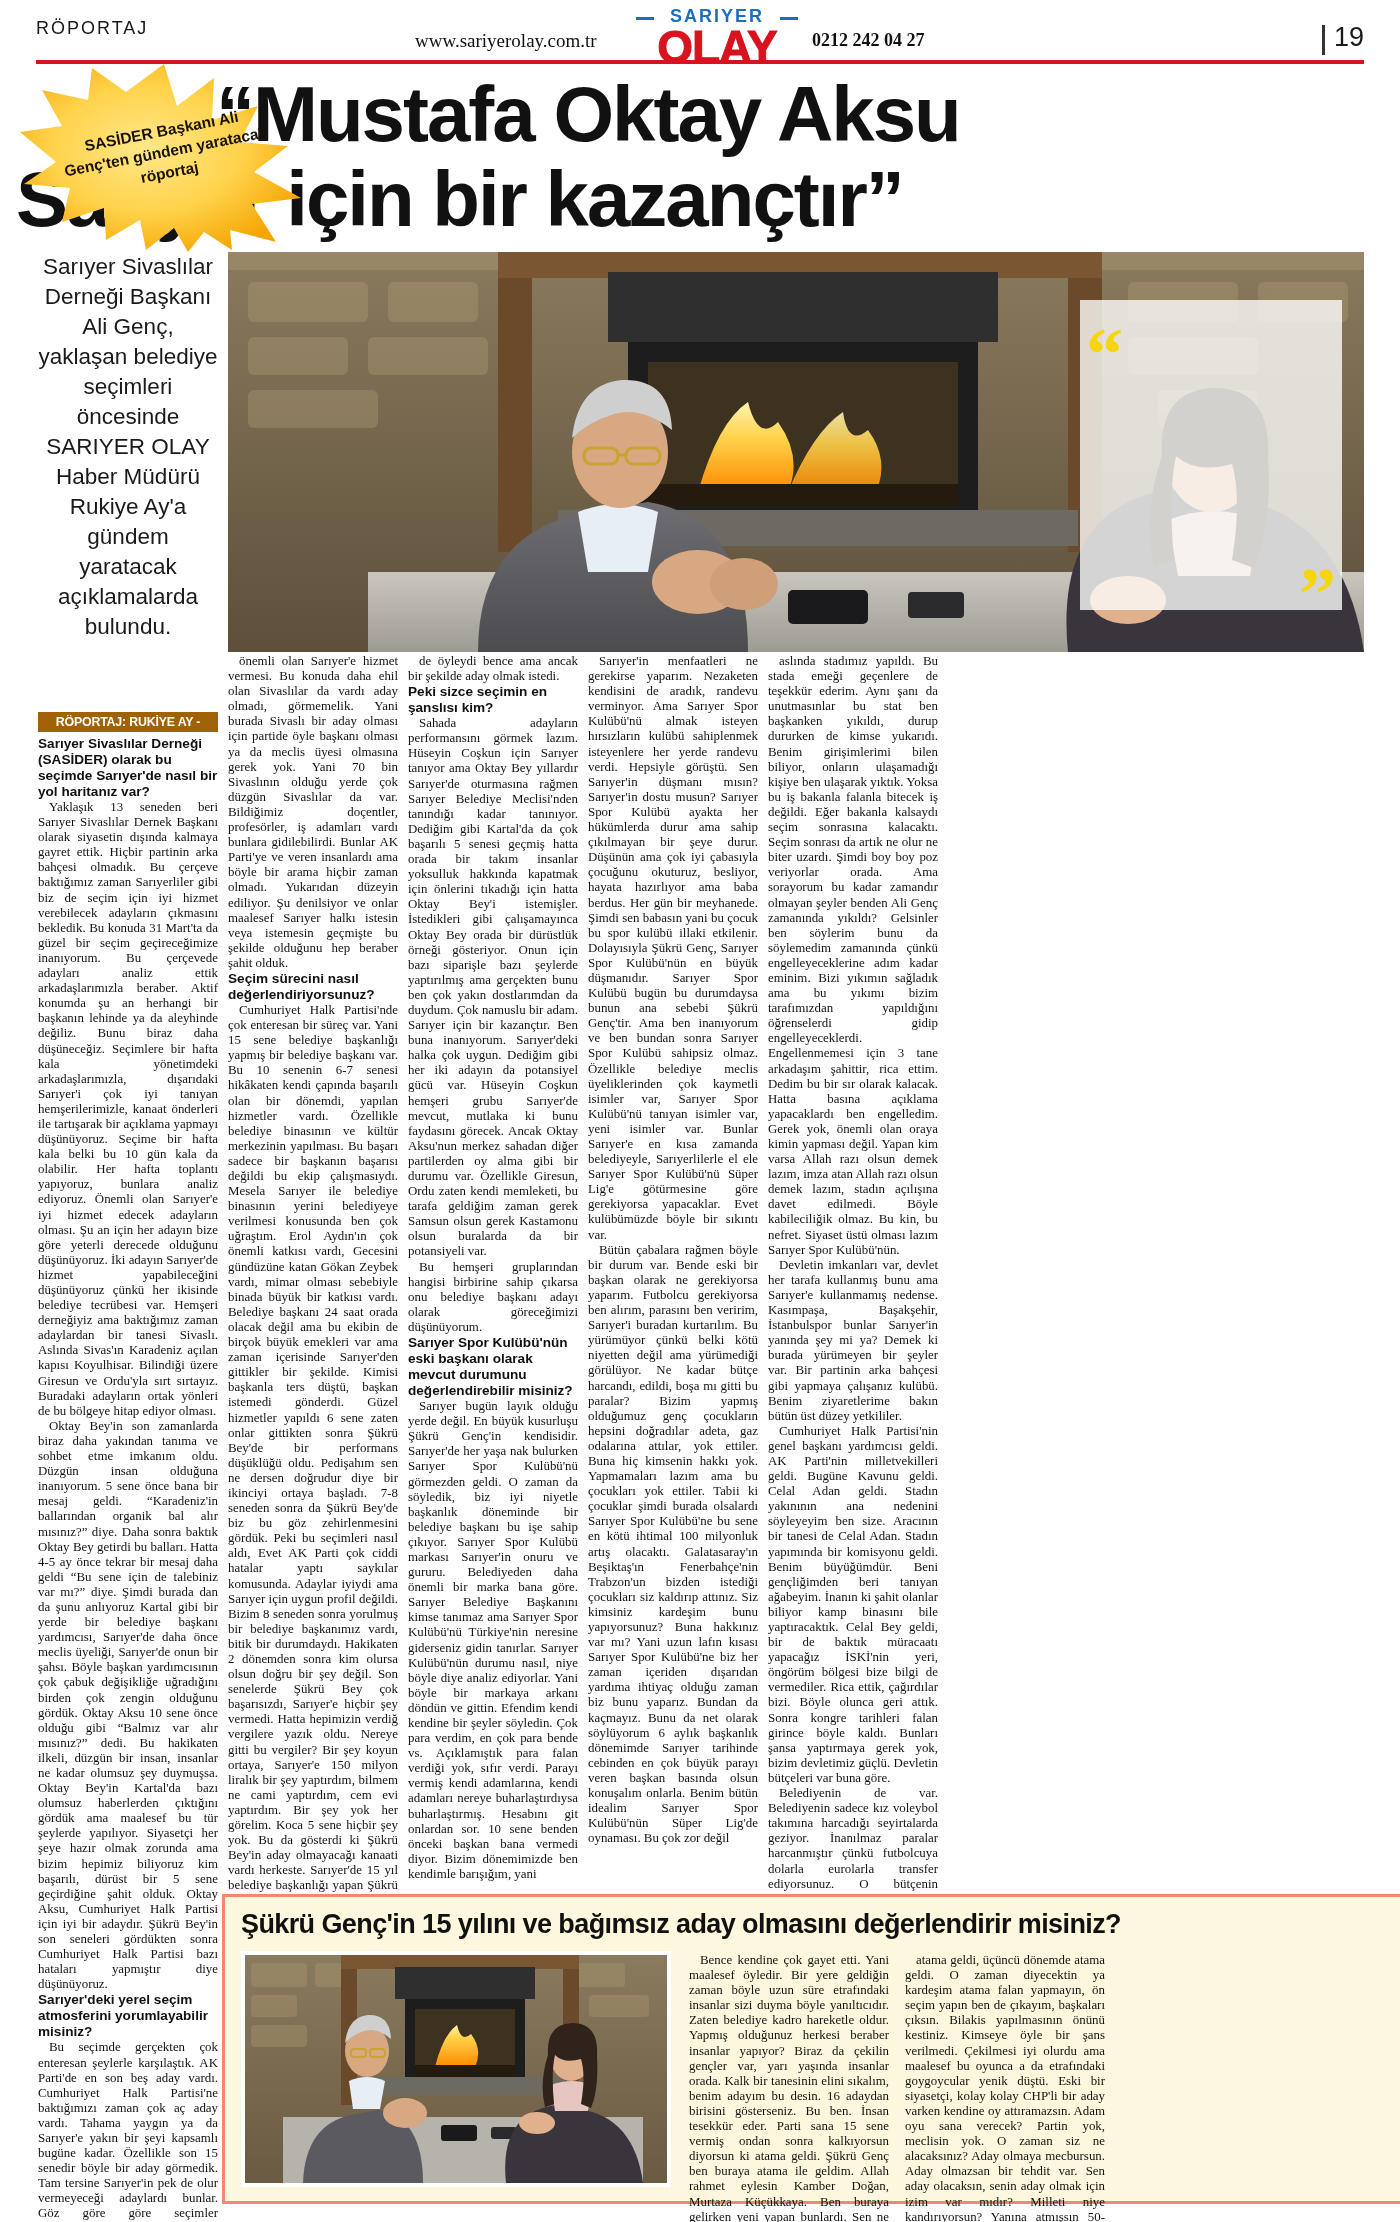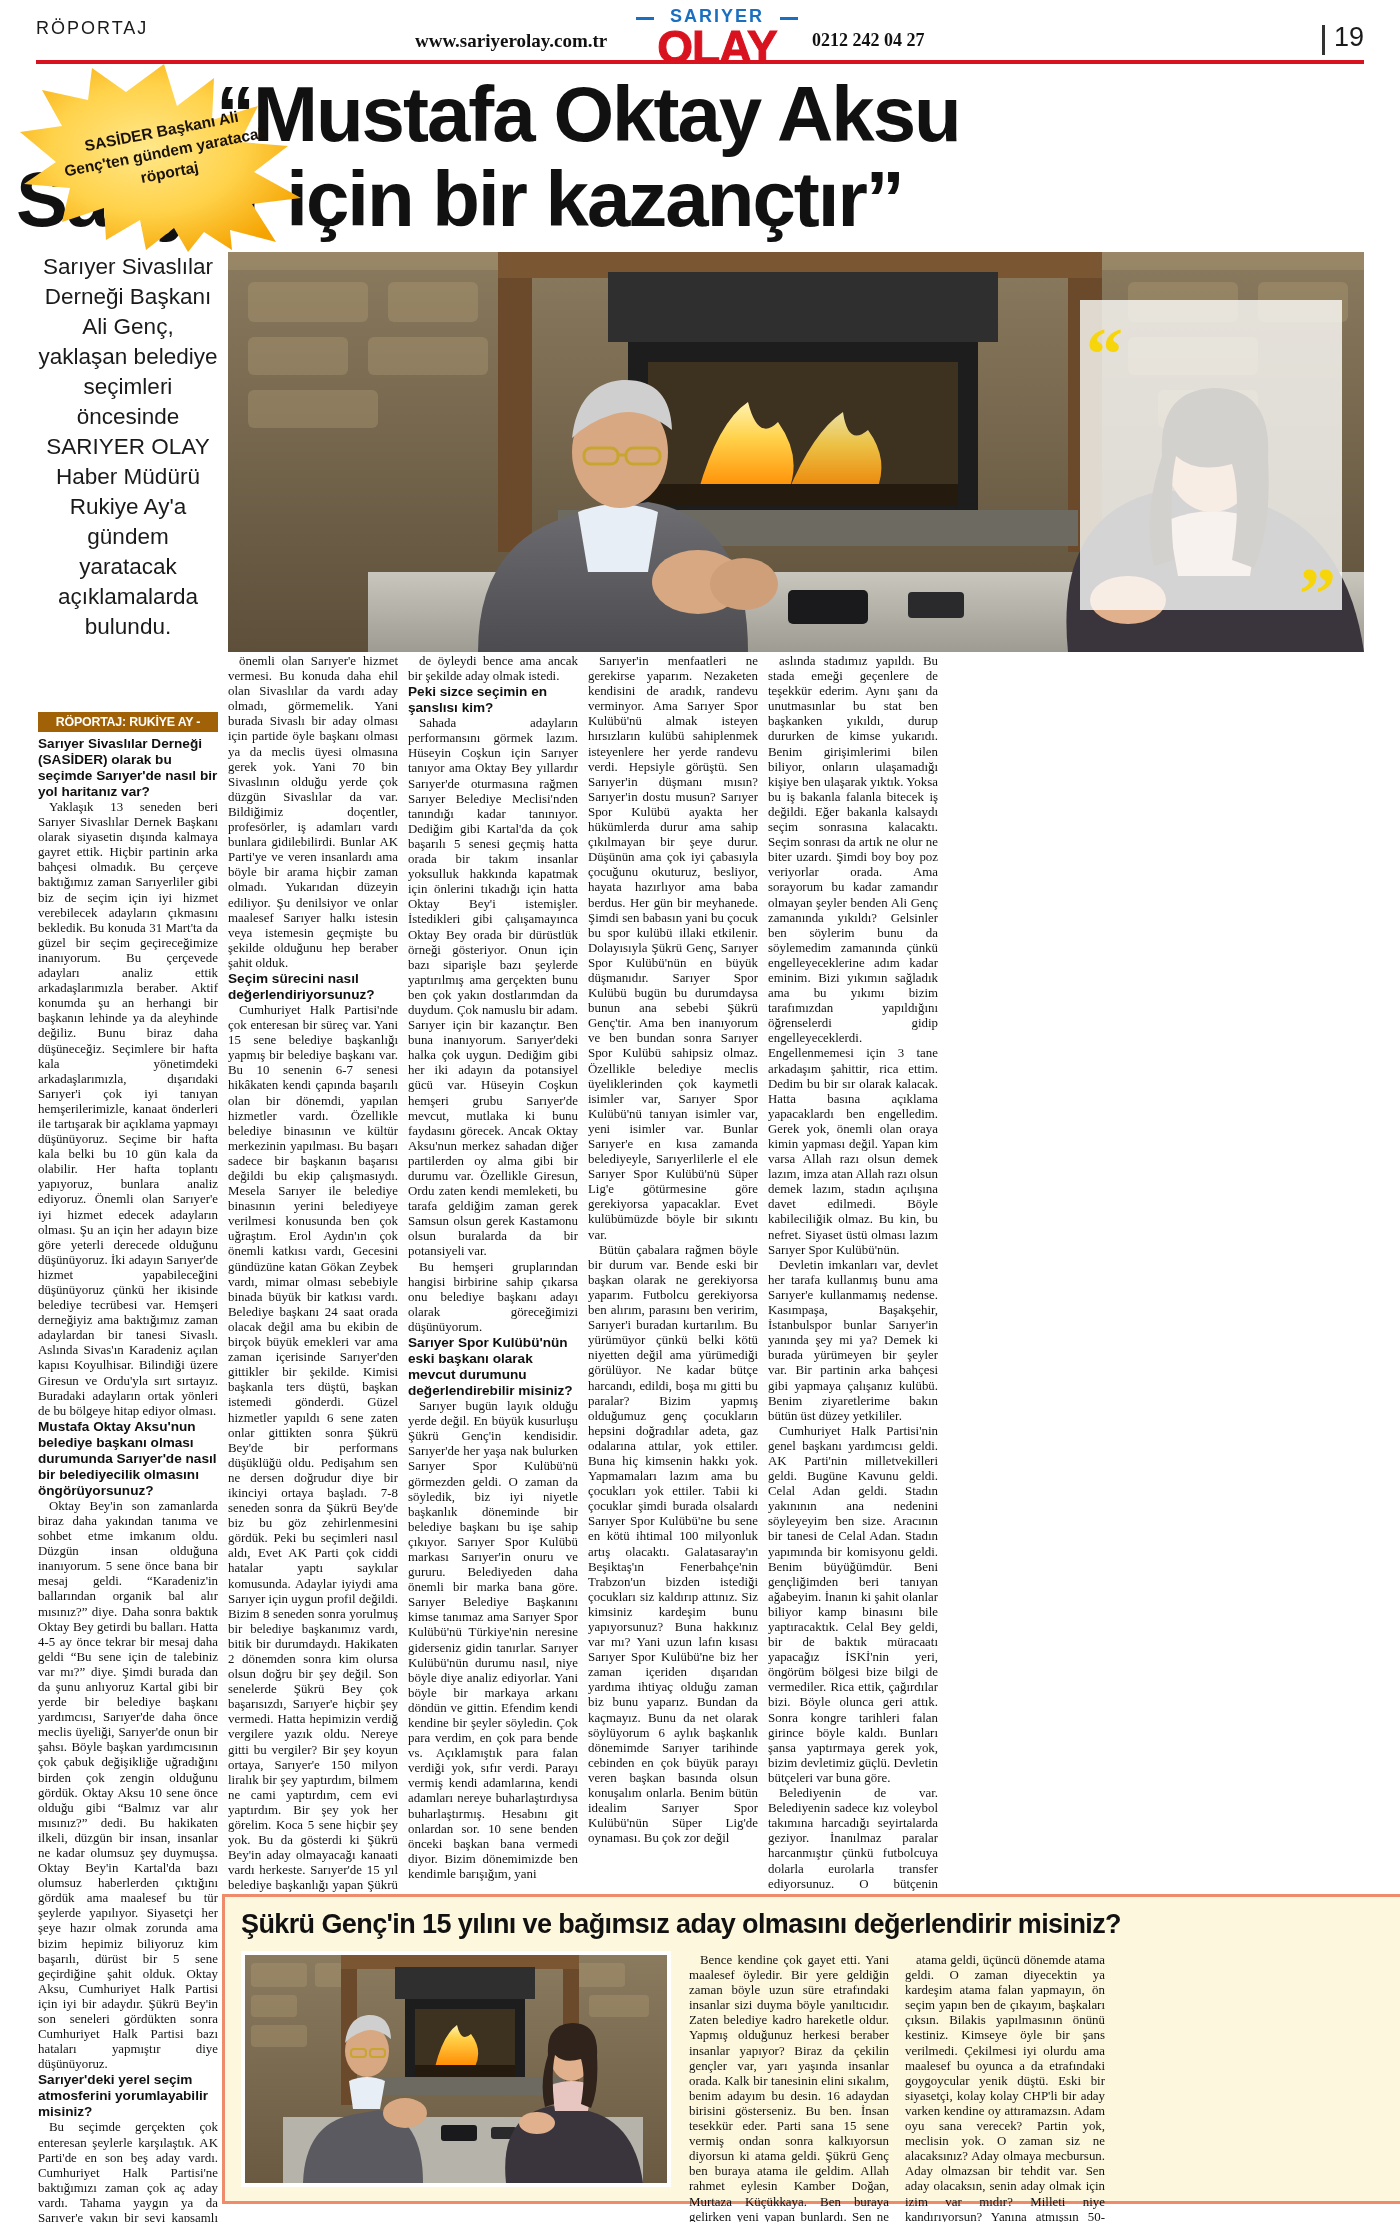--- a/index.html
+++ b/index.html
@@ -19,21 +19,21 @@
   }
   .mh-section {
     position:absolute; left:36px; top:18px;
     font-family:"Liberation Sans", sans-serif;
     font-size:18px; letter-spacing:2px; color:#1a1a1a;
     font-weight:400;
   }
   .mh-url {
     position:absolute; left:415px; top:30px;
     font-family:"Liberation Serif", serif;
-    font-size:19px; font-weight:700; color:#111;
+    font-size:19px; font-weight:400; color:#111;
   }
   .mh-logo {
     position:absolute; left:632px; top:6px; width:170px; text-align:center;
   }
   .mh-logo-top {
     font-family:"Liberation Sans", sans-serif;
     font-size:18px; font-weight:700; color:#1b6fc0;
     letter-spacing:2px; line-height:20px;
     position:relative;
   }
@@ -298,21 +298,20 @@
 </div>
 
 <div class="quotebox">
   <span class="qmark open">“</span>
   <span class="qmark close">”</span>
 </div>
 
 <div class="col c1">
     <p class="sub first">Sarıyer Sivaslılar Derneği (SASİDER) olarak bu seçimde Sarıyer'de nasıl bir yol haritanız var?</p>
     <p>Yaklaşık 13 seneden beri Sarıyer Sivaslılar Dernek Başkanı olarak siyasetin dışında kalmaya gayret ettik. Hiçbir partinin arka bahçesi olmadık. Bu çerçeve baktığımız zaman Sarıyerliler gibi biz de seçim için iyi hizmet verebilecek adayların çıkmasını bekledik. Bu konuda 31 Mart'ta da güzel bir seçim geçireceğimize inanıyorum. Bu çerçevede adayları analiz ettik arkadaşlarımızla beraber. Aktif konumda şu an herhangi bir başkanın lehinde ya da aleyhinde değiliz. Bunu biraz daha düşüneceğiz. Seçimlere bir hafta kala yönetimdeki arkadaşlarımızla, dışarıdaki Sarıyer'i çok iyi tanıyan hemşerilerimizle, kanaat önderleri ile tartışarak bir açıklama yapmayı düşünüyoruz. Seçime bir hafta kala belki bu 10 gün kala da olabilir. Her hafta toplantı yapıyoruz, bunlara analiz ediyoruz. Önemli olan Sarıyer'e iyi hizmet edecek adayların olması. Şu an için her adayın bize göre yeterli derecede olduğunu düşünüyoruz. İki adayın Sarıyer'de hizmet yapabileceğini düşünüyoruz çünkü her ikisinde belediye tecrübesi var. Hemşeri derneğiyiz ama baktığımız zaman adaylardan bir tanesi Sivaslı. Aslında Sivas'ın Karadeniz açılan kapısı Koyulhisar. Bilindiği üzere Giresun ve Ordu'yla sırt sırtayız. Buradaki adayların ortak yönleri de bu bölgeye hitap ediyor olması.</p>
-    <p class="sub">Mustafa Oktay Aksu'nun belediye başkanı olması durumunda Sarıyer'de nasıl bir belediyecilik olmasını öngörüyorsunuz?</p>
     <p>Oktay Bey'in son zamanlarda biraz daha yakından tanıma ve sohbet etme imkanım oldu. Düzgün insan olduğuna inanıyorum. 5 sene önce bana bir mesaj geldi. “Karadeniz'in ballarından organik bal alır mısınız?” diye. Daha sonra baktık Oktay Bey getirdi bu balları. Hatta 4-5 ay önce tekrar bir mesaj daha geldi “Bu sene için de talebiniz var mı?” diye. Şimdi burada dan da şunu anlıyoruz Kartal gibi bir yerde bir belediye başkanı yardımcısı, Sarıyer'de daha önce meclis üyeliği, Sarıyer'de onun bir şahsı. Böyle başkan yardımcısının çok çabuk değişikliğe uğradığını birden çok zengin olduğunu gördük. Oktay Aksu 10 sene önce olduğu gibi “Balmız var alır mısınız?” dedi. Bu hakikaten ilkeli, düzgün bir insan, insanlar ne kadar olumsuz şey duymuşsa. Oktay Bey'in Kartal'da bazı olumsuz haberlerden çıktığını gördük ama maalesef bu tür şeylerde yapılıyor. Siyasetçi her şeye hazır olmak zorunda ama bizim hepimiz biliyoruz kim başarılı, dürüst bir 5 sene geçirdiğine şahit olduk. Oktay Aksu, Cumhuriyet Halk Partisi için iyi bir adaydır. Şükrü Bey'in son seneleri gördükten sonra Cumhuriyet Halk Partisi bazı hataları yapmıştır diye düşünüyoruz.</p>
     <p class="sub">Sarıyer'deki yerel seçim atmosferini yorumlayabilir misiniz?</p>
     <p>Bu seçimde gerçekten çok enteresan şeylerle karşılaştık. AK Parti'de en son beş aday vardı. Cumhuriyet Halk Partisi'ne baktığımızı zaman çok aç aday vardı. Tahama yaygın ya da Sarıyer'e yakın bir şeyi kapsamlı bugüne kadar. Özellikle son 15 senedir böyle bir aday görmedik. Tam tersine Sarıyer'in pek de olur vermeyeceği adaylardı bunlar. Göz göre göre seçimler kaybedildi. Ama şimdi burada Hüseyin Coşkun'un üç dönem meclis üyesi olması ve o da temiz bir arkadaş. O da bir şaibeye falan bulaşmış değil kendi çerçevesinde başarılı çalışmalar yapmış gözüken bir insandır. Bunun için 13 seneden beri söylediğim bir şey var Sivaslı olması çok önemli. Yani her Sivaslıya oy vereceğiz diye bir şey söz konusu değil, her zaman belirttim. Bu konuda her zaman bu şekilde bakacağız. Önemli olan Sivaslı olması değil</p>
   </div>
 <div class="col c2">
     <p>önemli olan Sarıyer'e hizmet vermesi. Bu konuda daha ehil olan Sivaslılar da vardı aday olmadı, görmemelik. Yani burada Sivaslı bir aday olması için partide öyle başkanı olması ya da meclis üyesi olmasına gerek yok. Yani 70 bin Sivaslının olduğu yerde çok düzgün Sivaslılar da var. Bildiğimiz doçentler, profesörler, iş adamları vardı bunlara gidilebilirdi. Bunlar AK Parti'ye ve veren insanlardı ama böyle bir arama hiçbir zaman olmadı. Yukarıdan düzeyin ediliyor. Şu denilsiyor ve onlar maalesef Sarıyer halkı istesin veya istemesin geçmişte bu şekilde olduğunu hep beraber şahit olduk.</p>
     <p class="sub">Seçim sürecini nasıl değerlendiriyorsunuz?</p>
     <p>Cumhuriyet Halk Partisi'nde çok enteresan bir süreç var. Yani 15 sene belediye başkanlığı yapmış bir belediye başkanı var. Bu 10 senenin 6-7 senesi hikâkaten kendi çapında başarılı olan bir dönemdi, yapılan hizmetler vardı. Özellikle belediye binasının ve kültür merkezinin yapılması. Bu başarı sadece bir başkanın başarısı değildi bu ekip çalışmasıydı. Mesela Sarıyer ile belediye binasının yerini belediyeye verilmesi konusunda ben çok uğraştım. Erol Aydın'ın çok önemli katkısı vardı, Gecesini gündüzüne katan Gökan Zeybek vardı, mimar olması sebebiyle binada büyük bir katkısı vardı. Belediye başkanı 24 saat orada olacak değil ama bu ekibin de birçok büyük emekleri var ama zaman içerisinde Sarıyer'den gittikler bir şekilde. Kimisi başkanla ters düştü, başkan istemedi gönderdi. Güzel hizmetler yapıldı 6 sene zaten onlar gittikten sonra Şükrü Bey'de bir performans düşüklüğü oldu. Pedişahım sen ne dersen doğrudur diye bir ikinciyi ortaya başladı. 7-8 seneden sonra da Şükrü Bey'de biz bu göz zehirlenmesini gördük. Peki bu seçimleri nasıl aldı, Evet AK Parti çok ciddi hatalar yaptı saykılar komusunda. Adaylar iyiydi ama Sarıyer için uygun profil değildi. Bizim 8 seneden sonra yorulmuş bir belediye başkanımız vardı, bitik bir durumdaydı. Hakikaten 2 dönemden sonra kim olursa olsun doğru bir şey değil. Son senelerde Şükrü Bey çok başarısızdı, Sarıyer'e hiçbir şey vermedi. Hatta hepimizin verdiğ vergilere yazık oldu. Nereye gitti bu vergiler? Bir şey koyun ortaya, Sarıyer'e 150 milyon liralık bir şey yaptırdım, bilmem ne cami yaptırdım, cem evi yaptırdım. Bir şey yok her görelim. Koca 5 sene hiçbir şey yok. Bu da gösterdi ki Şükrü Bey'in aday olmayacağı kanaati vardı herkeste. Sarıyer'de 15 yıl belediye başkanlığı yapan Şükrü Genç, Sarıyer'de delege bile çıkartamadı. Kendisin-</p>
   </div>
 <div class="col c3">

